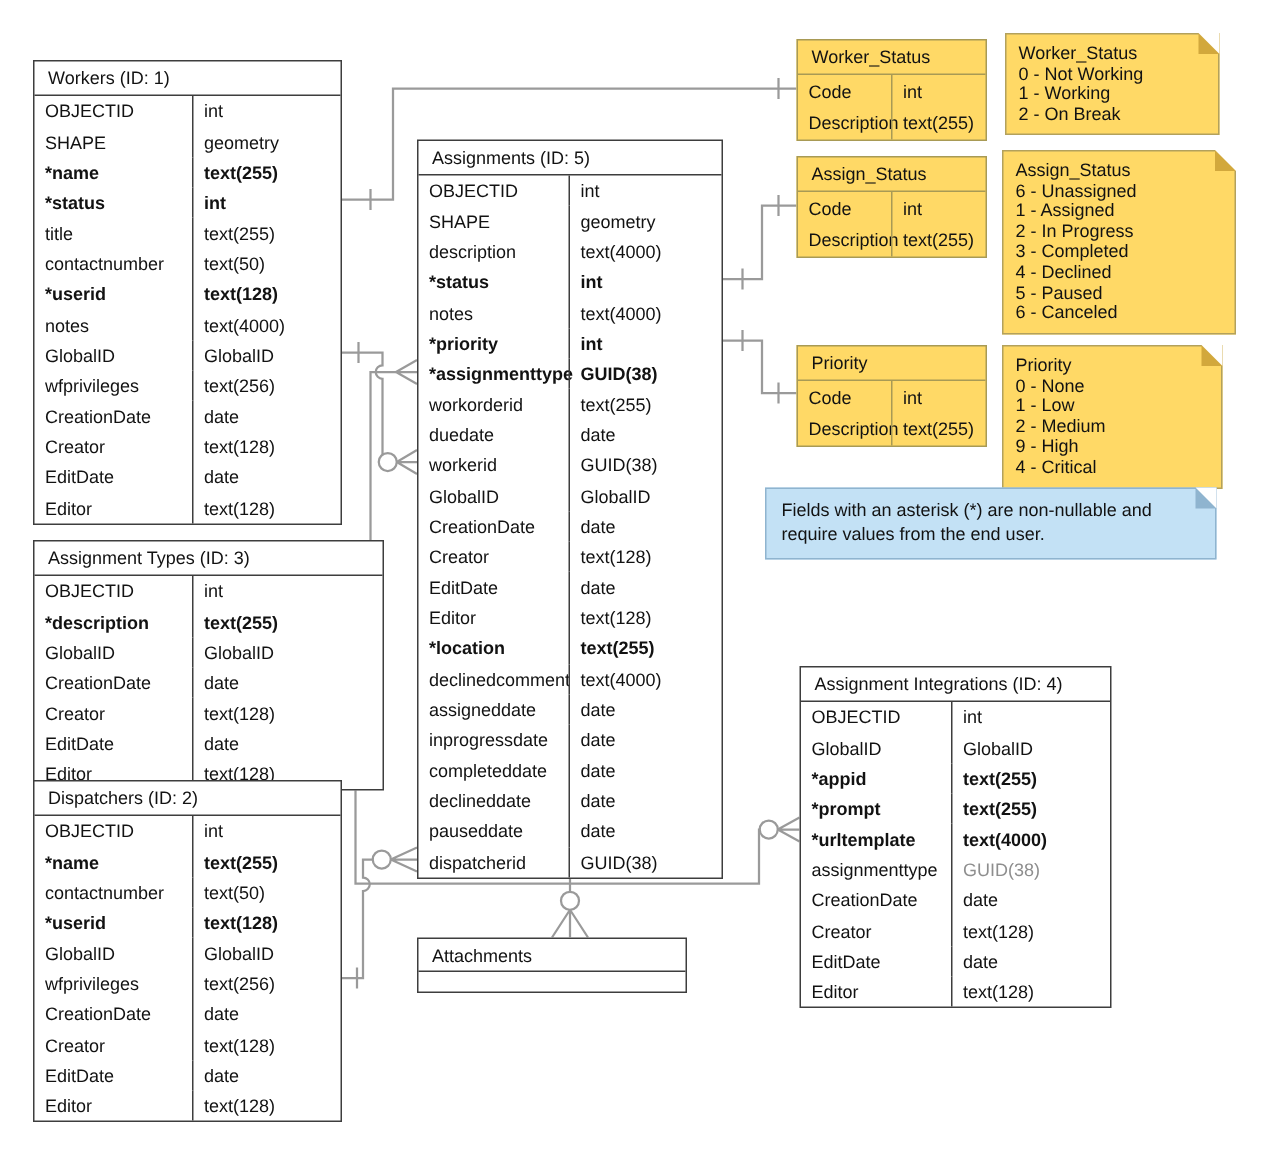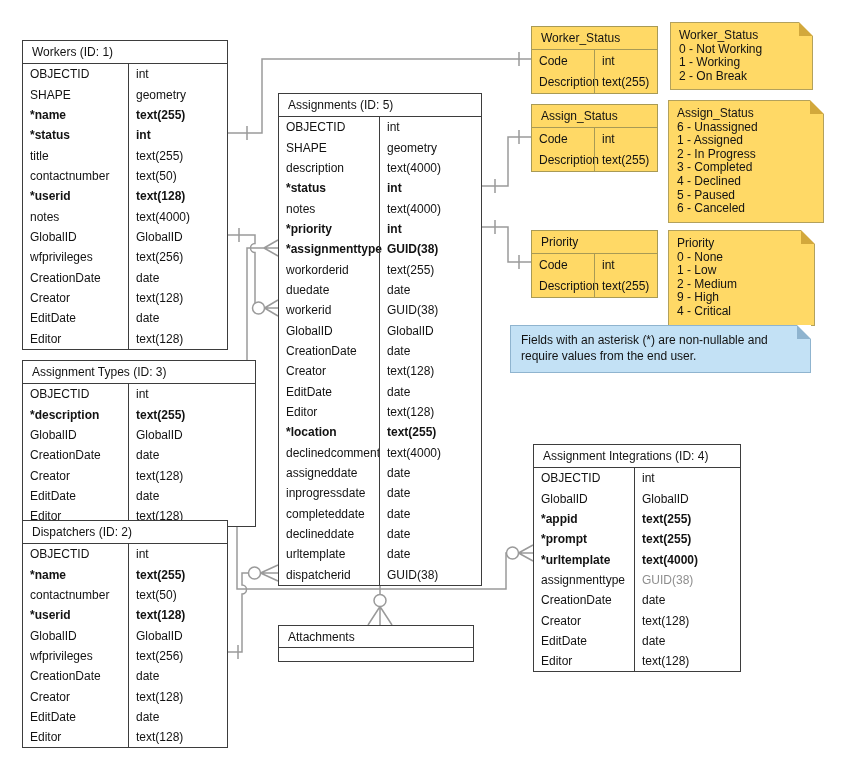--- a/index.html
+++ b/index.html
@@ -320,31 +320,31 @@
         </div>
         <div class="trow">
           <div class="cname">completeddate</div>
           <div class="ctype">date</div>
         </div>
         <div class="trow">
           <div class="cname">declineddate</div>
           <div class="ctype">date</div>
         </div>
         <div class="trow">
-          <div class="cname">urltemplate</div>
+          <div class="cname">pauseddate</div>
           <div class="ctype">date</div>
         </div>
         <div class="trow">
           <div class="cname">dispatcherid</div>
           <div class="ctype">GUID(38)</div>
         </div>
       </div>
   </div>
 
-  <div class="etable" id="attachments" style="left:278px;top:625px;width:196px">
+  <div class="etable" id="attachments" style="left:278px;top:625px;width:180px">
     <div class="ehead" style="height:21px">Attachments</div>
     <div class="emptyrow"></div>
   </div>
 
   <div class="etable ytable" id="worker-status" style="left:531px;top:26px;width:127px">
     <div class="ehead">Worker_Status</div>
     <div class="erows">
         <div class="trow">
           <div class="cname">Code</div>
           <div class="ctype">int</div>

